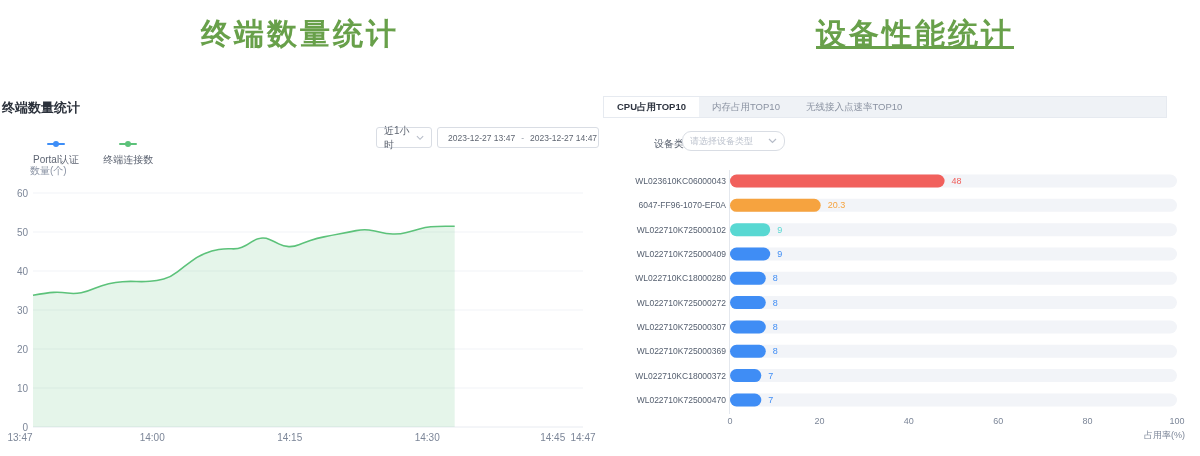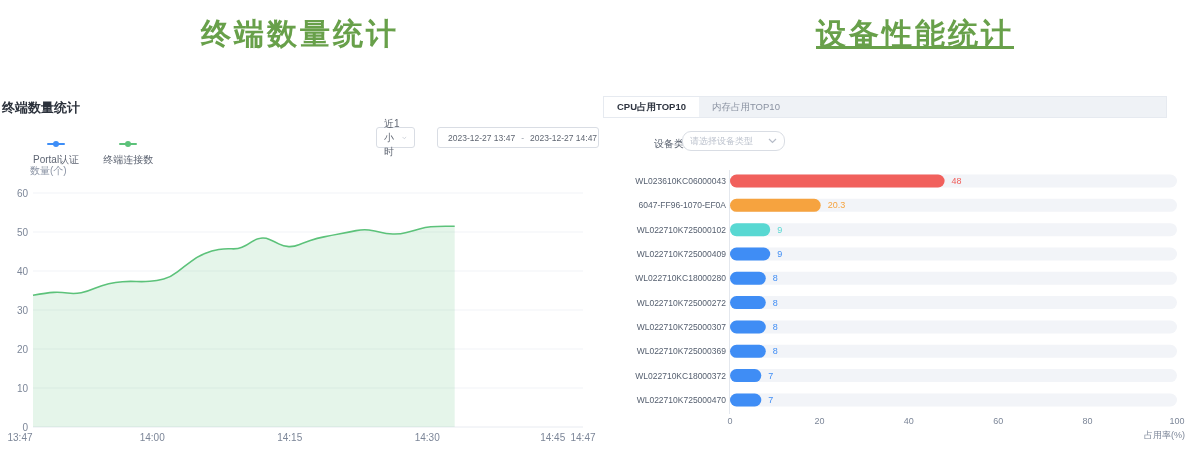--- a/index.html
+++ b/index.html
@@ -15,21 +15,21 @@
   #right-title{left:633px;width:564px;text-decoration:underline;}
   .card-title{
     position:absolute;left:2px;top:99px;font-size:13px;font-weight:bold;color:#2b313b;
   }
   
   .sel{
     position:absolute;box-sizing:border-box;background:#fff;border:1px solid #d9dde4;
     border-radius:3px;display:flex;align-items:center;justify-content:space-between;
     padding:0 7px;color:#5f6672;cursor:pointer;
   }
-  #time-select{left:376px;top:127px;width:39px;height:21px;font-size:10px;}
+  #time-select{left:376px;top:127px;width:56px;height:21px;font-size:10px;}
   #device-select{left:682px;top:131px;width:103px;height:20px;font-size:9px;border-radius:9px;}
   #device-select .ph{color:#bdc3ce;}
   .datebox{
     position:absolute;left:437px;top:127px;width:162px;height:21px;box-sizing:border-box;
     background:#fff;border:1px solid #d9dde4;border-radius:3px;display:flex;align-items:center;
     gap:4px;padding:5px 6px;font-size:8.5px;color:#5f6672;cursor:pointer;white-space:nowrap;
   }
   .datebox .dsep{color:#9aa1ac;margin:0 2px;}
   
   #legend{position:absolute;left:33px;top:140px;display:flex;gap:24px;}
@@ -123,20 +123,21 @@
       <text x="152.2" y="256" text-anchor="middle" class="tick">14:00</text>
       <text x="289.7" y="256" text-anchor="middle" class="tick">14:15</text>
       <text x="427.2" y="256" text-anchor="middle" class="tick">14:30</text>
       <text x="552.7" y="256" text-anchor="middle" class="tick">14:45</text>
       <text x="583.0" y="256" text-anchor="middle" class="tick">14:47</text>
     </svg></div>
 
 <div id="tabs">
     <div class="tab active">CPU占用TOP10</div>
     <div class="tab">内存占用TOP10</div>
+    <div class="tab">无线接入点速率TOP10</div>
   </div>
 
 <span class="filter-label">设备类型</span>
 
 <div class="sel" id="device-select">
   <span class="ph">请选择设备类型</span>
   <svg width="9" height="6" viewBox="0 0 9 6">
       <path d="M1 1l3.5 3.5L8 1" fill="none" stroke="#b6bcc8" stroke-width="1.2"></path>
     </svg>
 </div>

